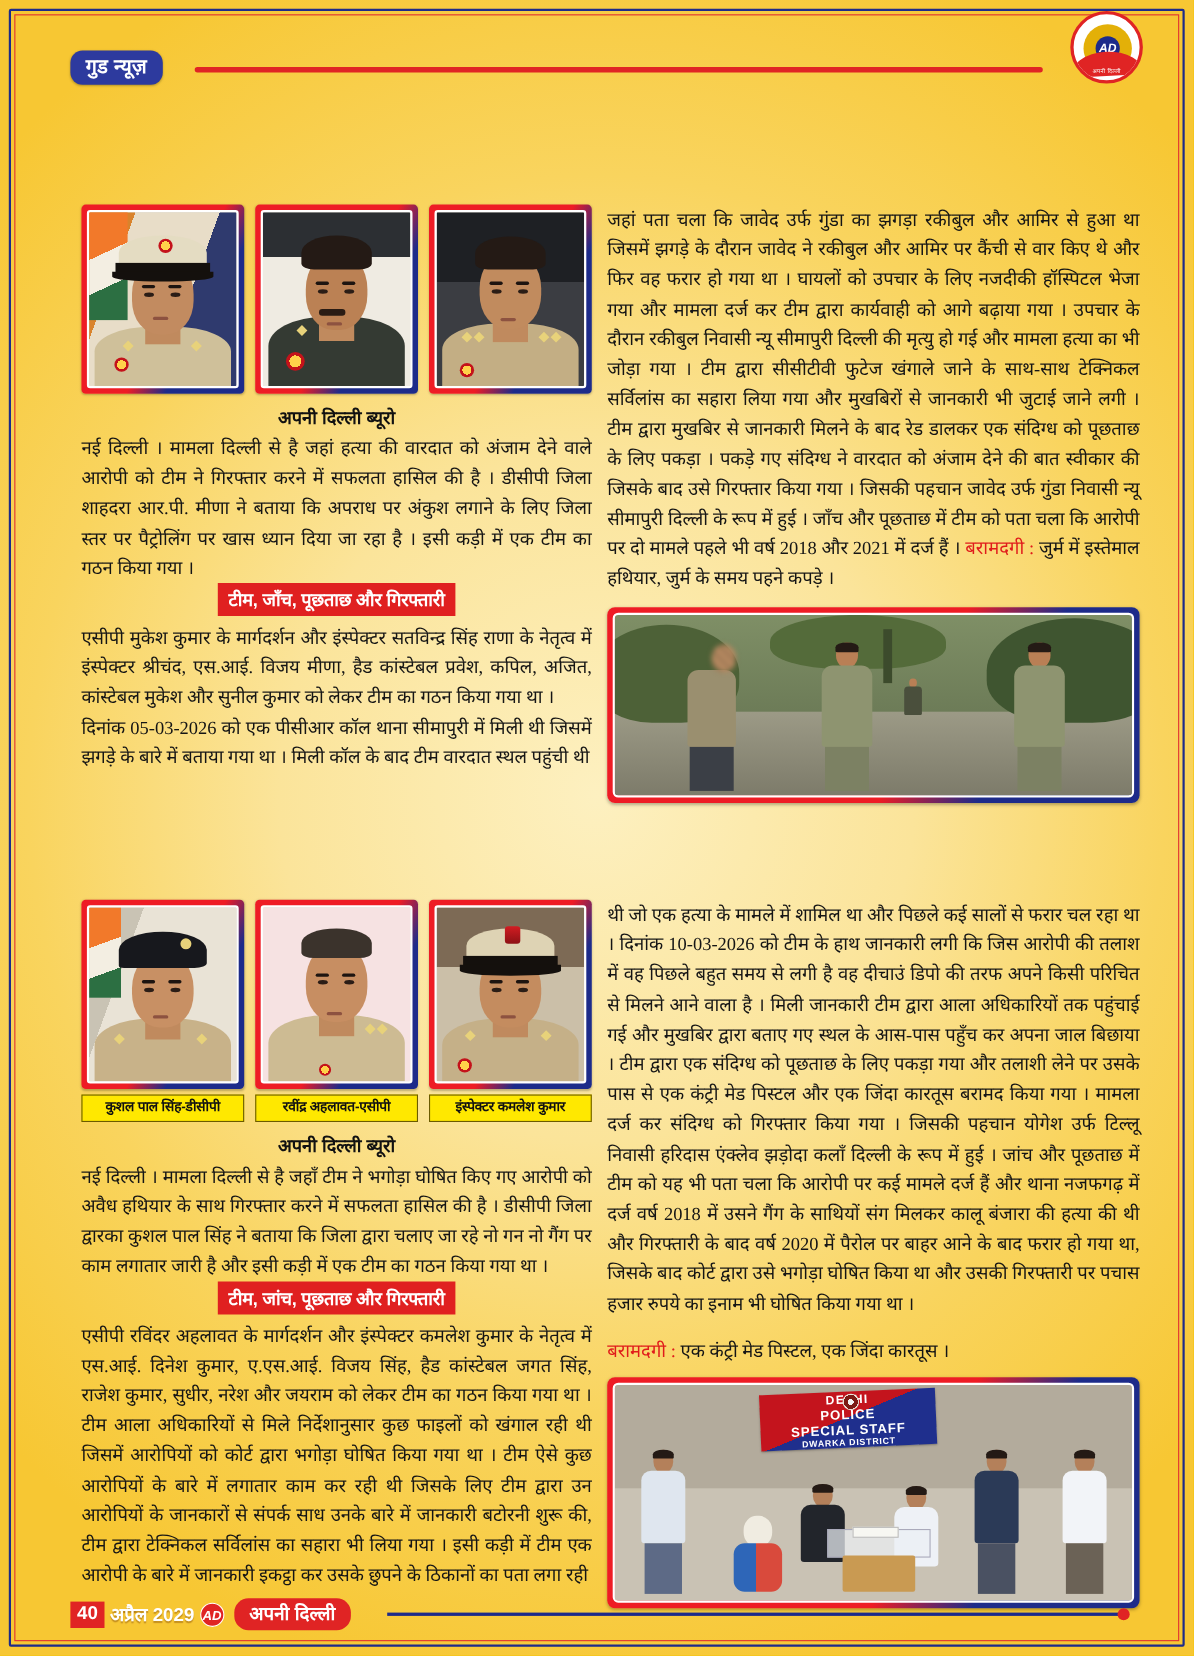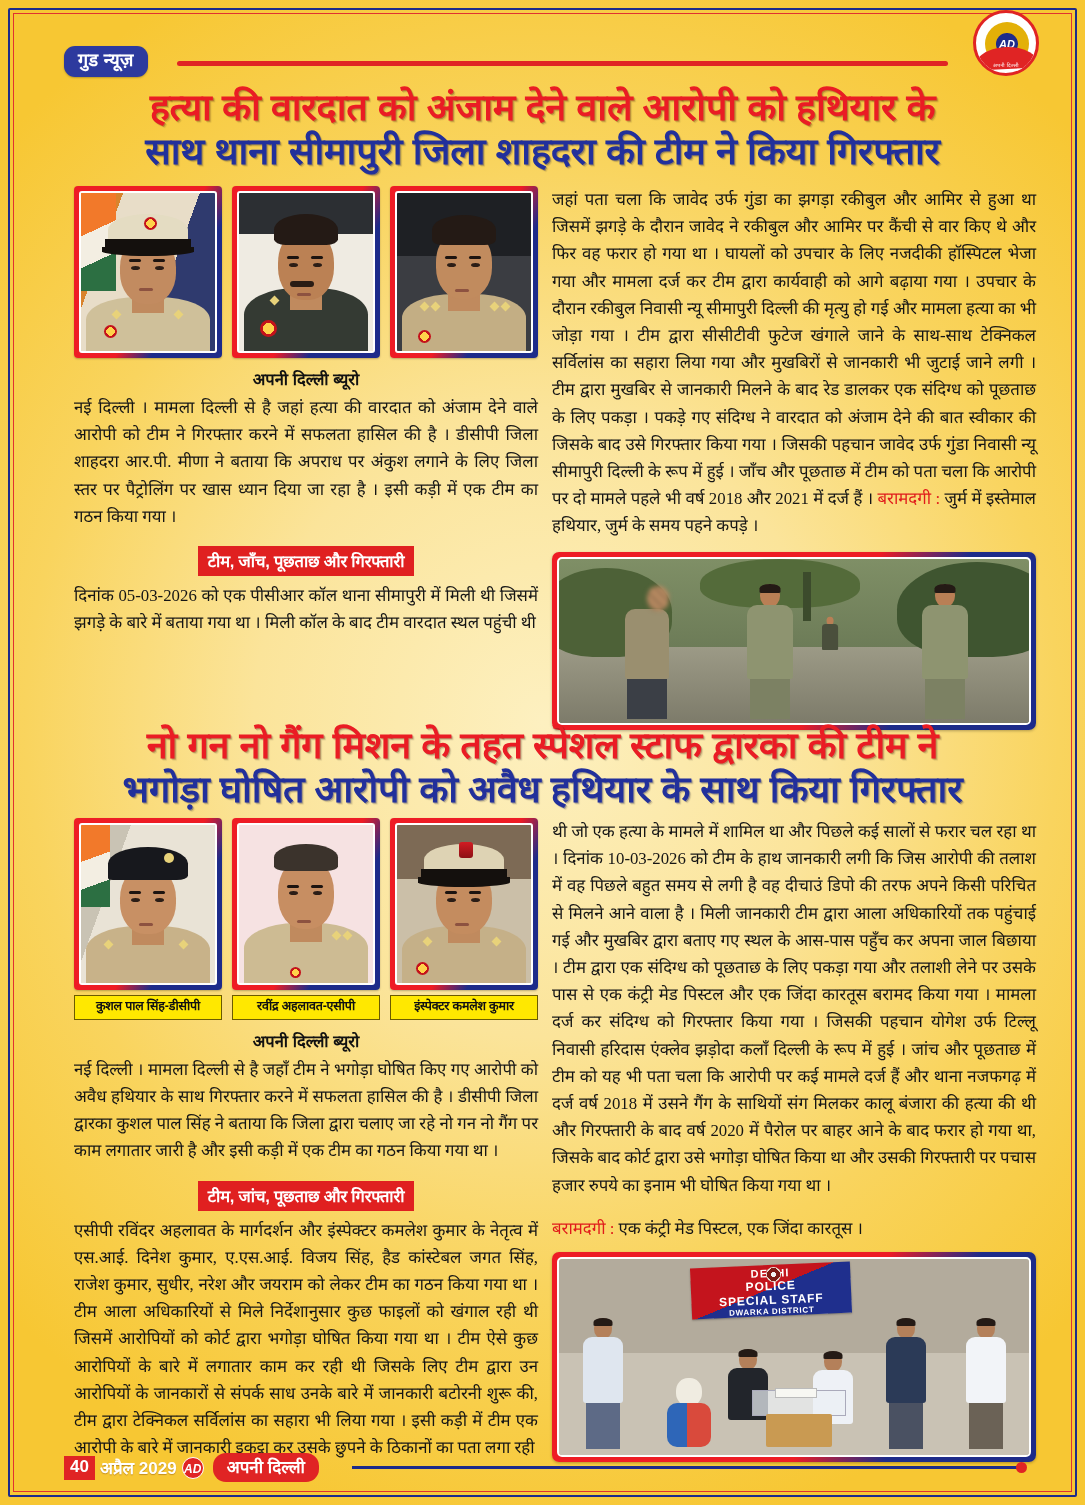--- a/index.html
+++ b/index.html
@@ -229,21 +229,21 @@
     font-family: "Liberation Serif", serif;
   }
   .subhead {
     display: block;
     background: #e02020;
     color: #fff;
     font-size: 16.5px;
     font-weight: bold;
     text-align: center;
     padding: 3px 10px 4px;
-    margin: 16px auto 6px;
+    margin: 0 auto 6px;
     width: fit-content;
     max-width: 100%;
     letter-spacing: -0.2px;
   }
   .recovery-lbl { color: #e01b1b; font-weight: normal; }
 
   
   .scene-frame {
     padding: 5px;
     background: linear-gradient(115deg, #ee1c25 0%, #ee1c25 58%, #1d2b8a 74%, #1d2b8a 100%);
@@ -355,24 +355,20 @@
     <div class="topbar-rule"></div>
   </div>
 
   <div class="emblem">
     <div class="ring"></div>
     <div class="core">AD</div>
     <div class="swoosh"></div>
     <div class="swoosh-txt">अपनी दिल्ली</div>
   </div>
 
-  <div class="headline" id="headline-1">
-    <span class="l1">हत्या की वारदात को अंजाम देने वाले आरोपी को हथियार के</span>
-    <span class="l2">साथ थाना सीमापुरी जिला शाहदरा की टीम ने किया गिरफ्तार</span>
-  </div>
 
   <div class="article" id="article-1">
 
     <div class="col-left">
 
       <div class="photo-row">
 
         <div class="photo-frame">
           <div class="photo-inner">
             <div class="portrait">
@@ -438,20 +434,21 @@
             </div>
           </div>
         </div>
       </div>
 
 
       <div class="byline">अपनी दिल्ली ब्यूरो</div>
       <div class="body-text">नई दिल्ली । मामला दिल्ली से है जहां हत्या की वारदात को अंजाम देने वाले आरोपी को टीम ने गिरफ्तार करने में सफलता हासिल की है । डीसीपी जिला शाहदरा आर.पी. मीणा ने बताया कि अपराध पर अंकुश लगाने के लिए जिला स्तर पर पैट्रोलिंग पर खास ध्यान दिया जा रहा है । इसी कड़ी में एक टीम का गठन किया गया ।</div>
 
       <div class="subhead">टीम, जाँच, पूछताछ और गिरफ्तारी</div>
+      <div class="body-text">एसीपी मुकेश कुमार के मार्गदर्शन और इंस्पेक्टर सतविन्द्र सिंह राणा के नेतृत्व में इंस्पेक्टर श्रीचंद, एस.आई. विजय मीणा, हैड कांस्टेबल प्रवेश, कपिल, अजित, कांस्टेबल मुकेश और सुनील कुमार को लेकर टीम का गठन किया गया था ।</div>
       <div class="body-text">दिनांक 05-03-2026 को एक पीसीआर कॉल थाना सीमापुरी में मिली थी जिसमें झगड़े के बारे में बताया गया था । मिली कॉल के बाद टीम वारदात स्थल पहुंची थी</div>
     </div>
 
     <div class="col-right">
       <div class="body-text">
         <span>जहां पता चला कि जावेद उर्फ गुंडा का झगड़ा रकीबुल और आमिर से हुआ था जिसमें झगड़े के दौरान जावेद ने रकीबुल और आमिर पर कैंची से वार किए थे और फिर वह फरार हो गया था । घायलों को उपचार के लिए नजदीकी हॉस्पिटल भेजा गया और मामला दर्ज कर टीम द्वारा कार्यवाही को आगे बढ़ाया गया । उपचार के दौरान रकीबुल निवासी न्यू सीमापुरी दिल्ली की मृत्यु हो गई और मामला हत्या का भी जोड़ा गया । टीम द्वारा सीसीटीवी फुटेज खंगाले जाने के साथ-साथ टेक्निकल सर्विलांस का सहारा लिया गया और मुखबिरों से जानकारी भी जुटाई जाने लगी । टीम द्वारा मुखबिर से जानकारी मिलने के बाद रेड डालकर एक संदिग्ध को पूछताछ के लिए पकड़ा । पकड़े गए संदिग्ध ने वारदात को अंजाम देने की बात स्वीकार की जिसके बाद उसे गिरफ्तार किया गया । जिसकी पहचान जावेद उर्फ गुंडा निवासी न्यू सीमापुरी दिल्ली के रूप में हुई । जाँच और पूछताछ में टीम को पता चला कि आरोपी पर दो मामले पहले भी वर्ष 2018 और 2021 में दर्ज हैं ।</span>
         <span class="recovery-lbl">बरामदगी :</span>
         <span>जुर्म में इस्तेमाल हथियार, जुर्म के समय पहने कपड़े ।</span>
       </div>
 
@@ -484,24 +481,20 @@
           </div>
           <div class="cop" style="left:56%;bottom:44%;transform:scale(.35);transform-origin:bottom left;">
             <div class="head"></div>
             <div class="body" style="background:#4a4f3c;"></div>
           </div>
         </div>
       </div>
     </div>
   </div>
 
-  <div class="headline" id="headline-2">
-    <span class="l1">नो गन नो गैंग मिशन के तहत स्पेशल स्टाफ द्वारका की टीम ने</span>
-    <span class="l2">भगोड़ा घोषित आरोपी को अवैध हथियार के साथ किया गिरफ्तार</span>
-  </div>
 
   <div class="article" id="article-2">
 
     <div class="col-left">
 
       <div class="photo-row">
 
         <div class="photo-frame">
           <div class="photo-inner">
             <div class="portrait">

